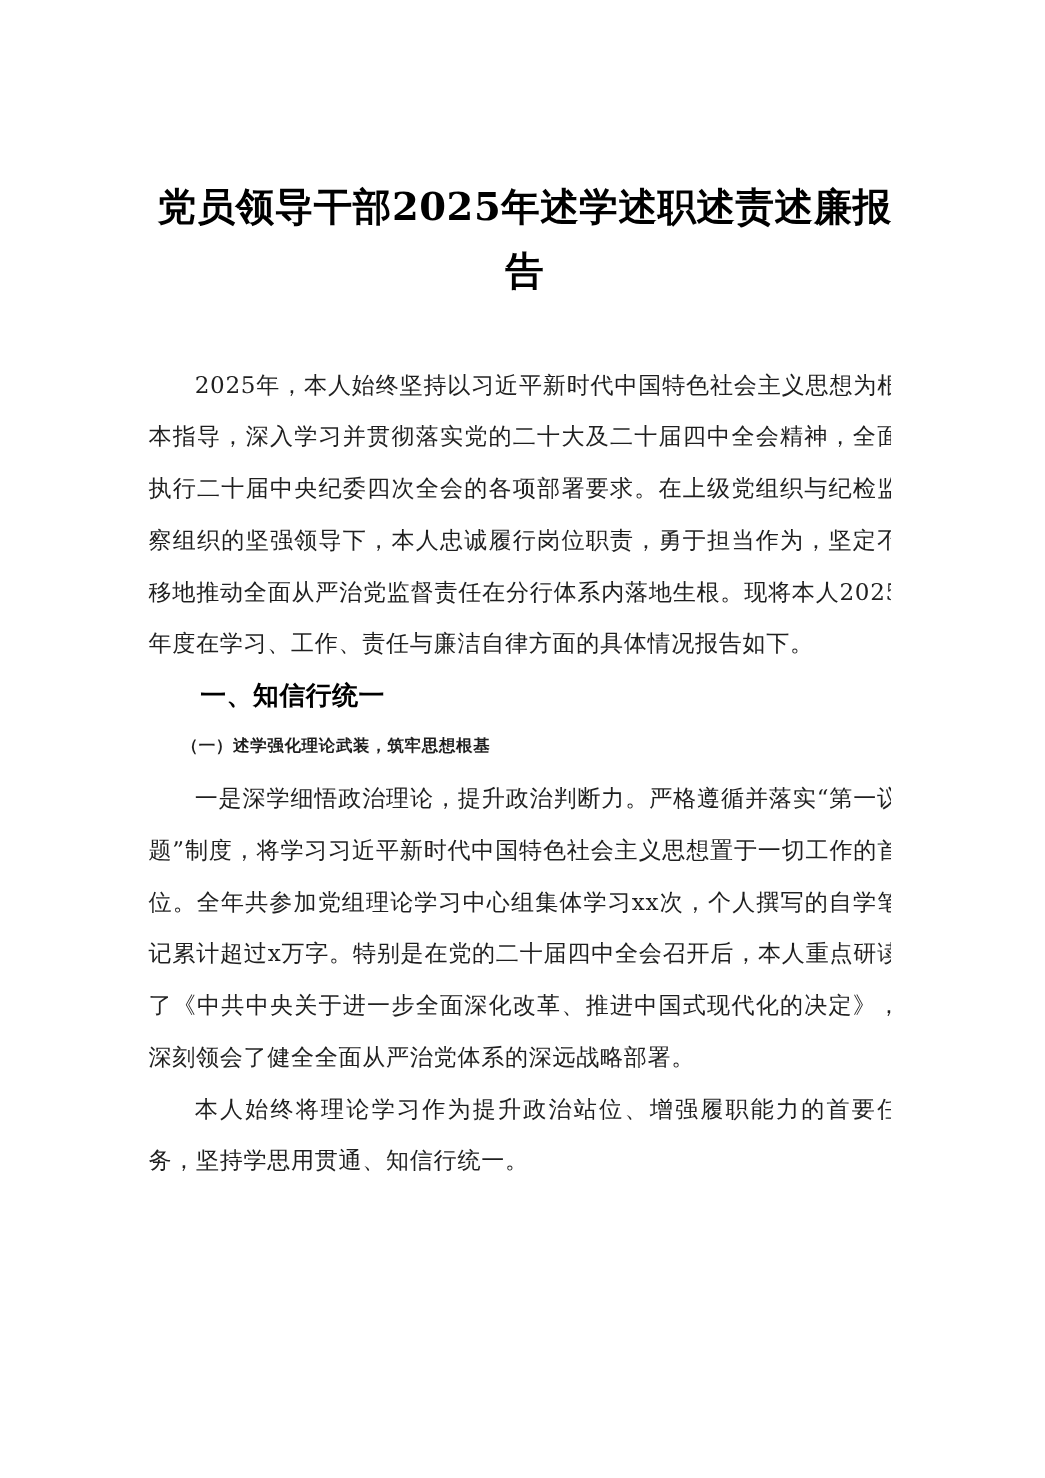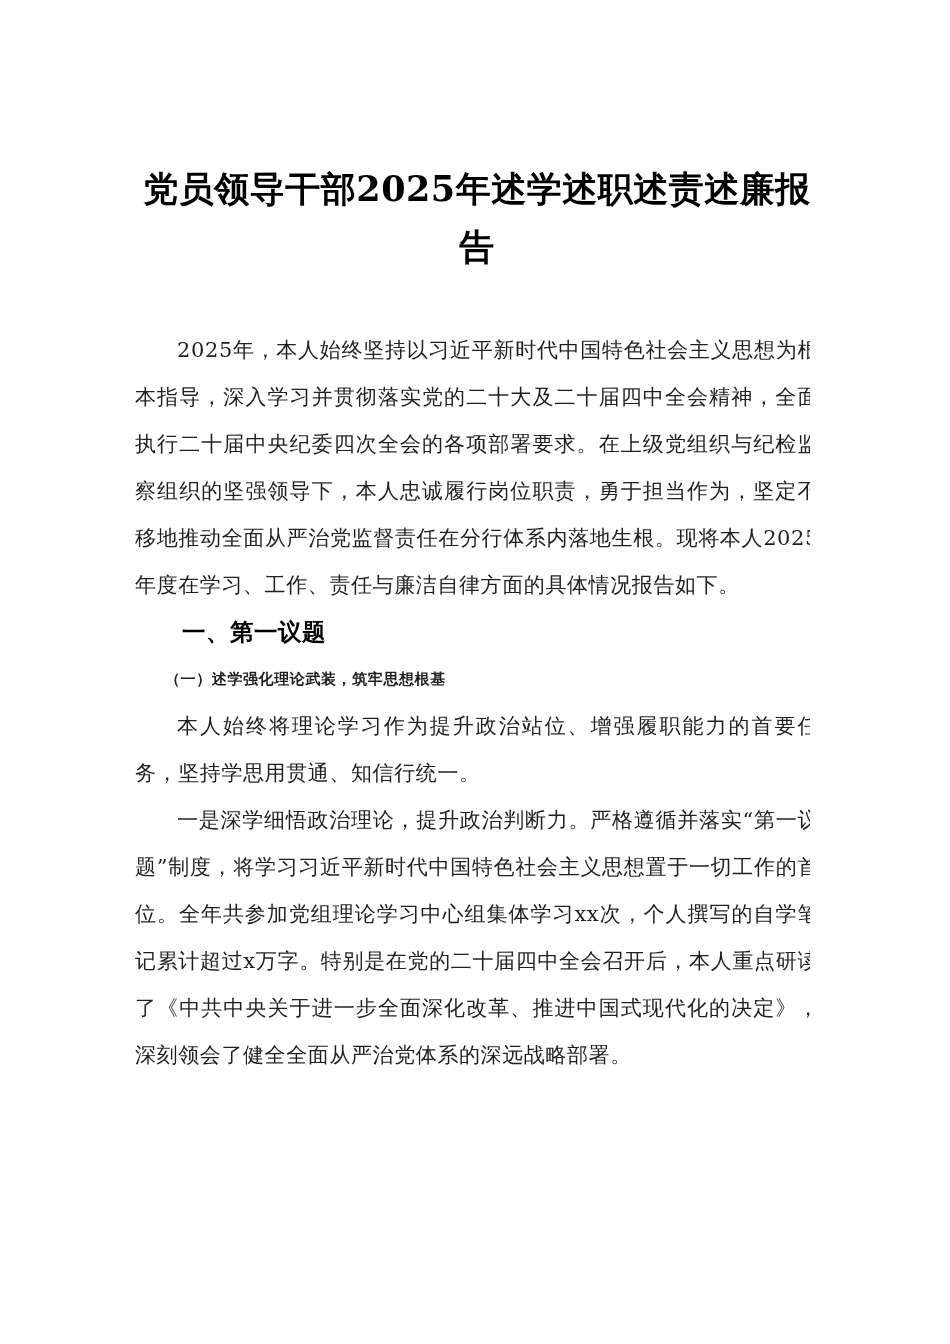--- a/index.html
+++ b/index.html
@@ -88,22 +88,22 @@
 </head>
 <body>
 
 <div class="page" style="background: rgb(255, 255, 255);">
   <div class="content">
 
     <h1 class="doc-title" id="title-el">党员领导干部2025年述学述职述责述廉报告</h1>
 
     <p class="para first-body">2025年，本人始终坚持以习近平新时代中国特色社会主义思想为根本指导，深入学习并贯彻落实党的二十大及二十届四中全会精神，全面执行二十届中央纪委四次全会的各项部署要求。在上级党组织与纪检监察组织的坚强领导下，本人忠诚履行岗位职责，勇于担当作为，坚定不移地推动全面从严治党监督责任在分行体系内落地生根。现将本人2025年度在学习、工作、责任与廉洁自律方面的具体情况报告如下。</p>
 
-    <h2 class="h1-section">一、第一议题</h2>
+    <h2 class="h1-section">一、知信行统一</h2>
 
     <h3 class="h2-section">（一）述学强化理论武装，筑牢思想根基</h3>
 
+    <p class="para">一是深学细悟政治理论，提升政治判断力。严格遵循并落实“第一议题”制度，将学习习近平新时代中国特色社会主义思想置于一切工作的首位。全年共参加党组理论学习中心组集体学习xx次，个人撰写的自学笔记累计超过x万字。特别是在党的二十届四中全会召开后，本人重点研读了《中共中央关于进一步全面深化改革、推进中国式现代化的决定》，深刻领会了健全全面从严治党体系的深远战略部署。</p>
+
     <p class="para">本人始终将理论学习作为提升政治站位、增强履职能力的首要任务，坚持学思用贯通、知信行统一。</p>
-
-    <p class="para">一是深学细悟政治理论，提升政治判断力。严格遵循并落实“第一议题”制度，将学习习近平新时代中国特色社会主义思想置于一切工作的首位。全年共参加党组理论学习中心组集体学习xx次，个人撰写的自学笔记累计超过x万字。特别是在党的二十届四中全会召开后，本人重点研读了《中共中央关于进一步全面深化改革、推进中国式现代化的决定》，深刻领会了健全全面从严治党体系的深远战略部署。</p>
 
   </div>
 </div>
 
 </body></html>

